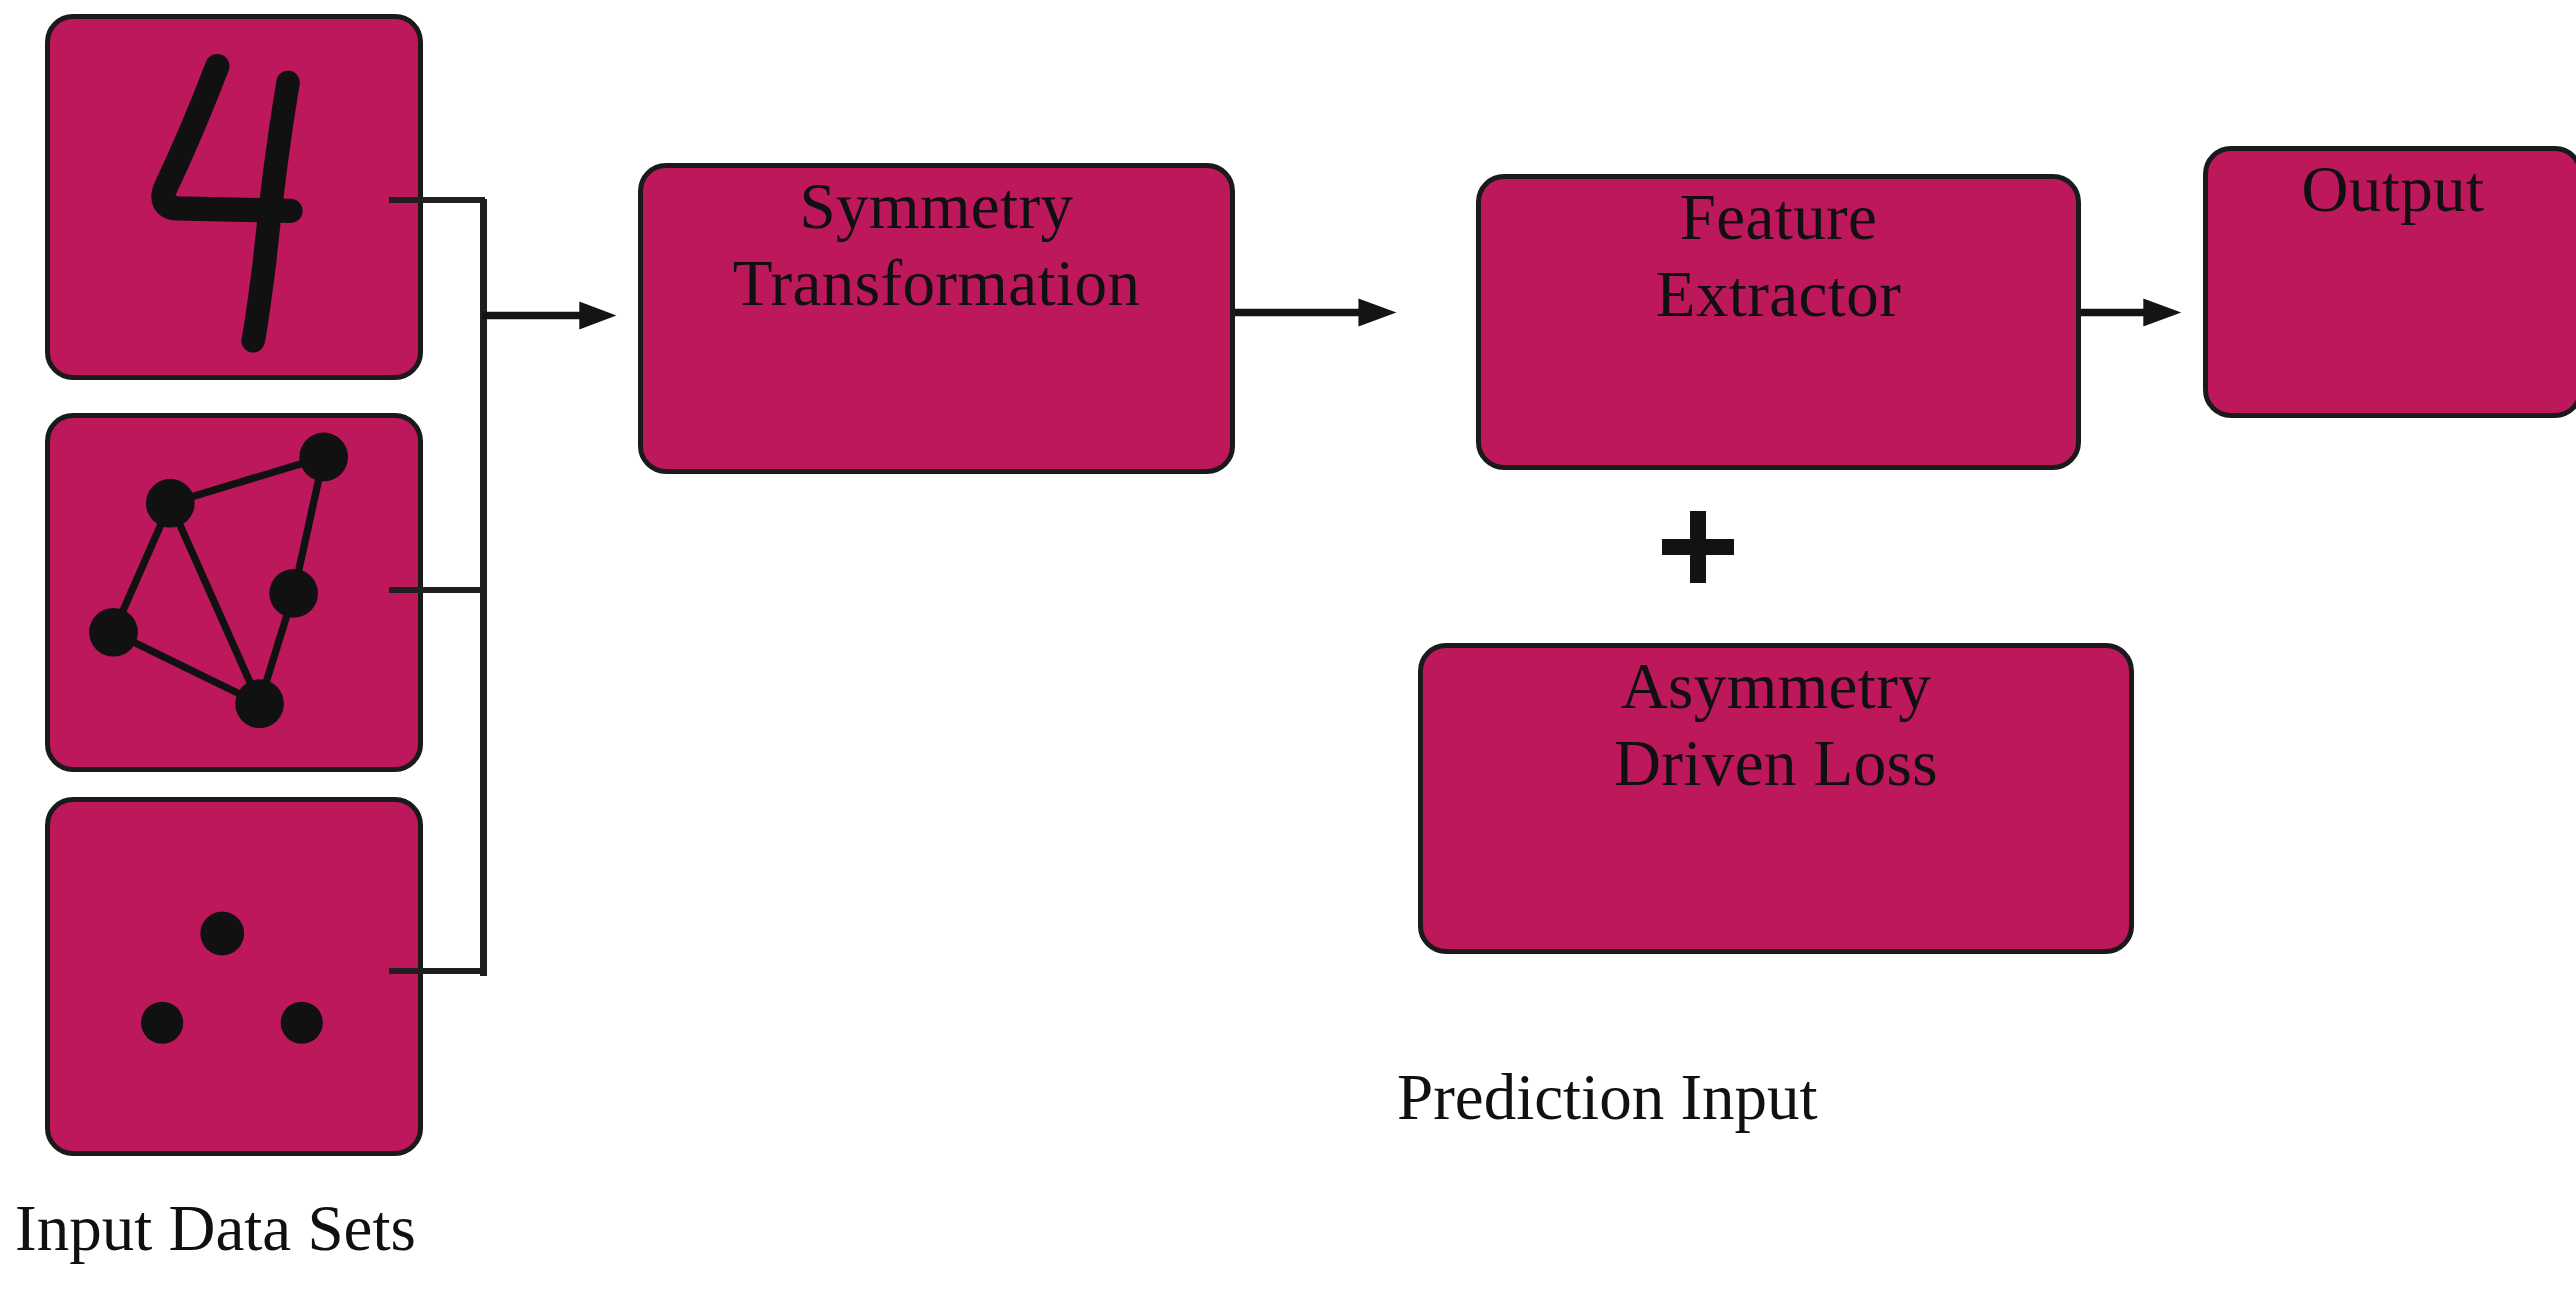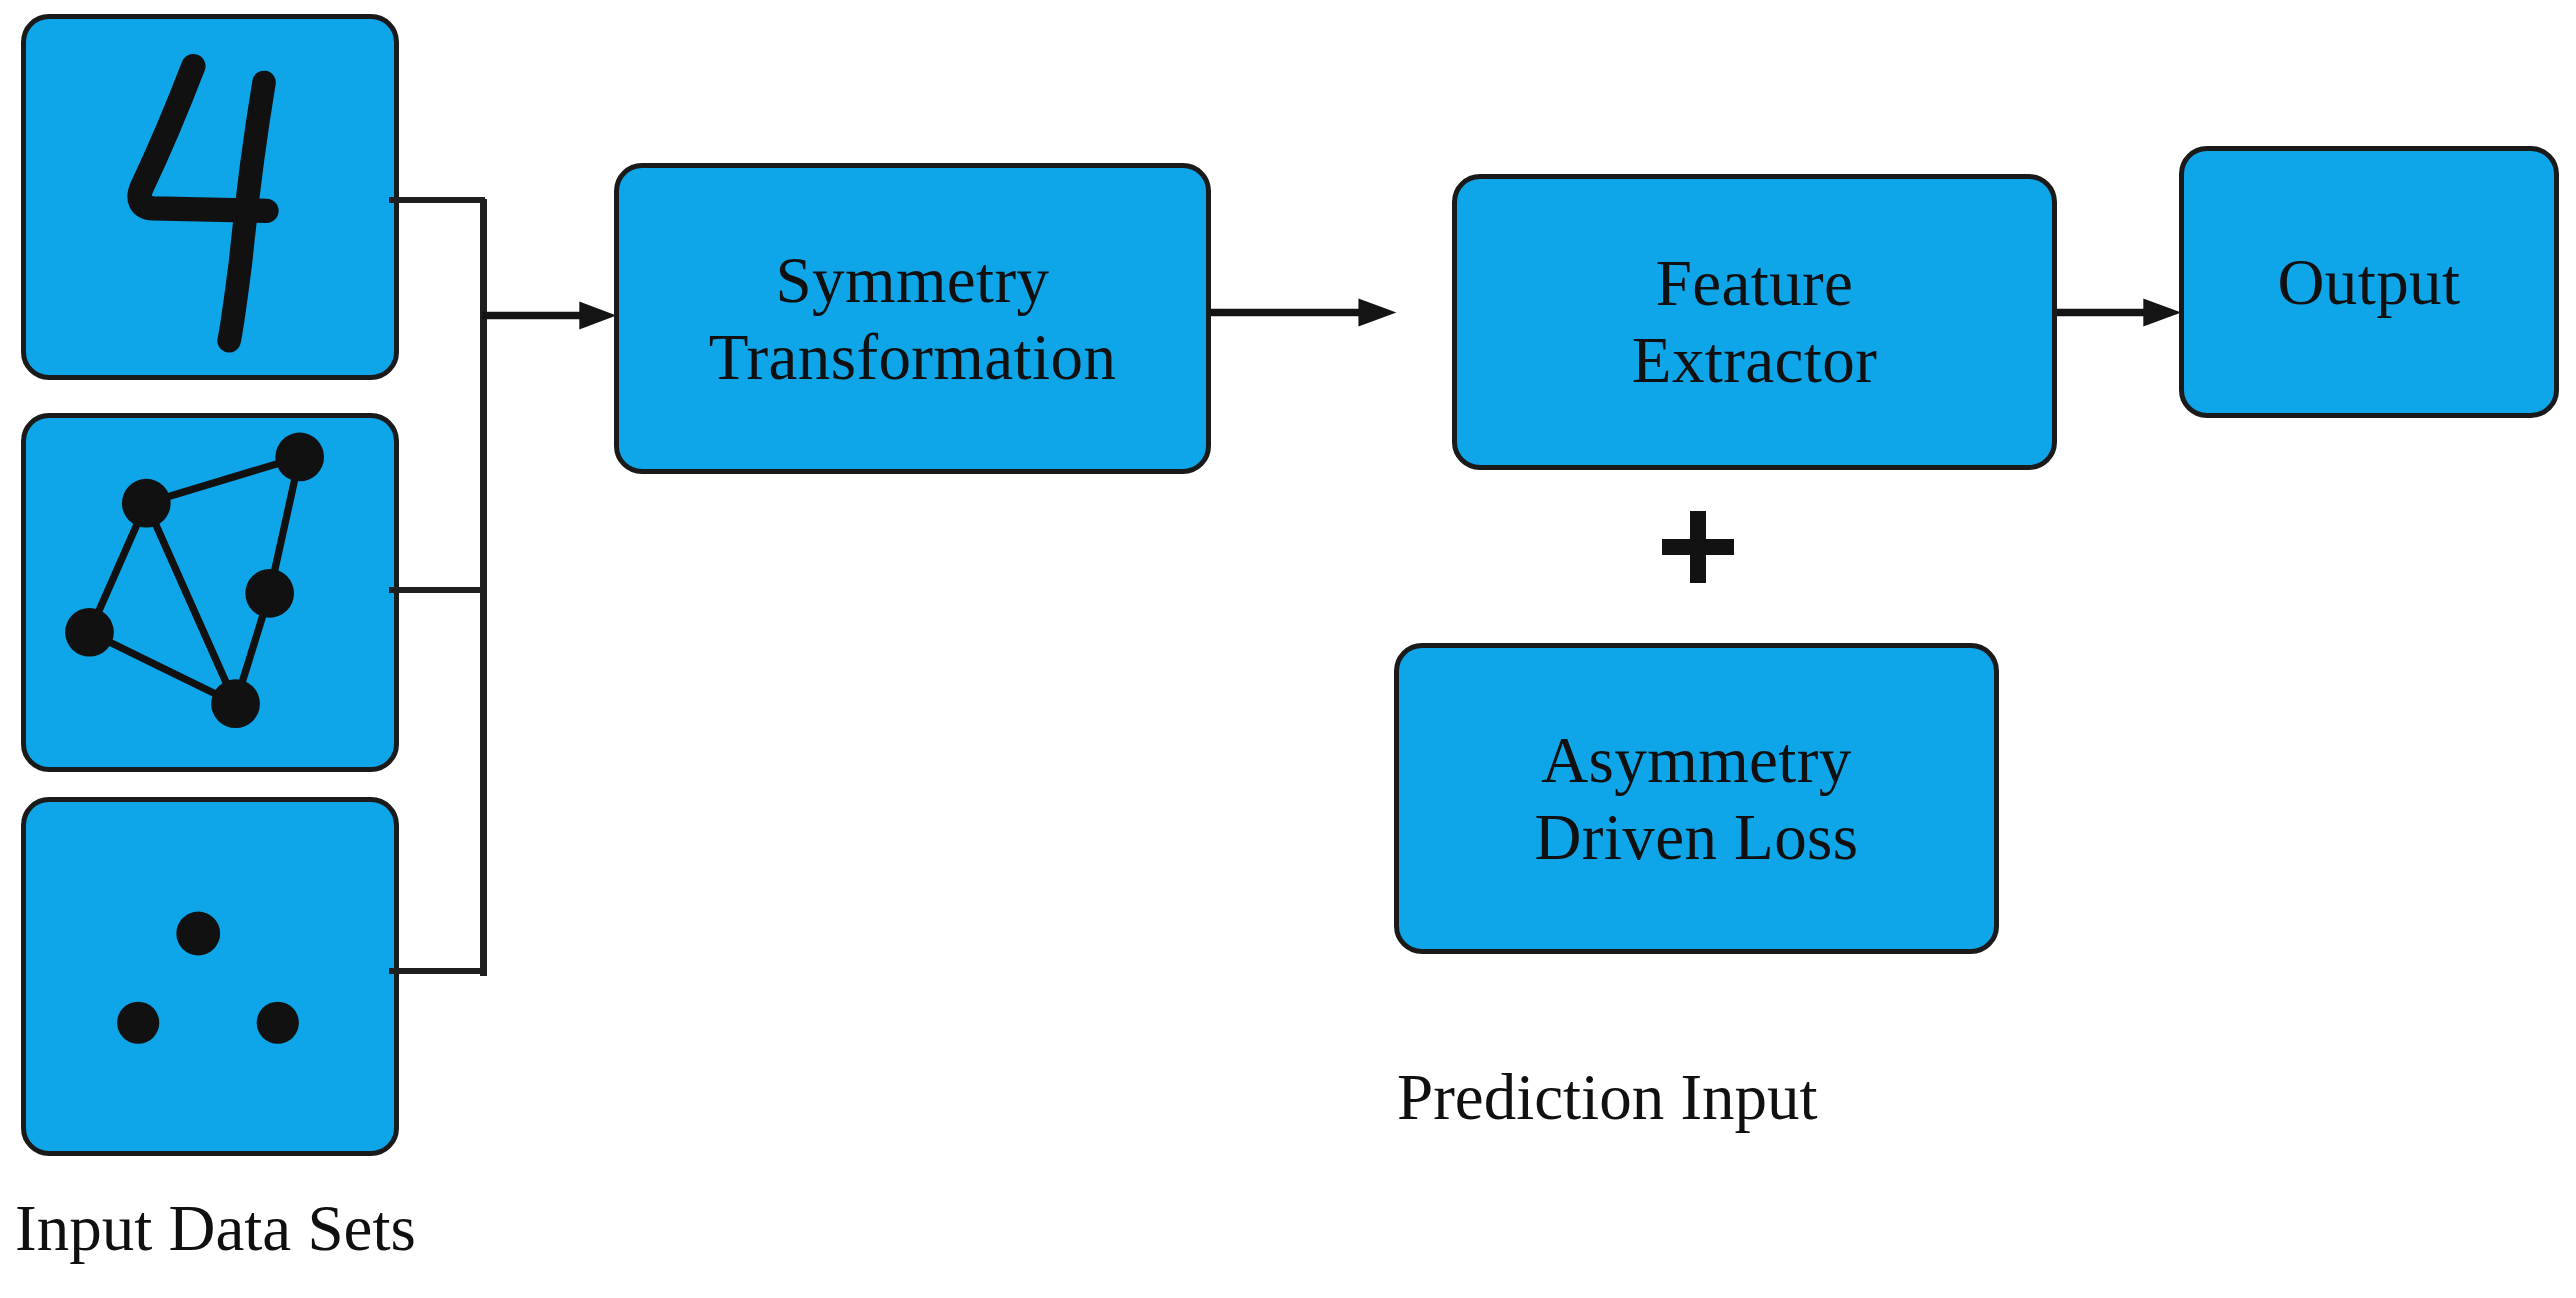--- a/index.html
+++ b/index.html
@@ -12,46 +12,47 @@
     position: relative;
     width: 2576px;
     height: 1298px;
     background: #ffffff;
     font-family: "Liberation Serif", "DejaVu Serif", serif;
     overflow: hidden;
   }
   .node {
     position: absolute;
     box-sizing: border-box;
-    background: #0ea5e9;
+    background: #be185d;
     border: 5.8px solid #1a1a1a;
     border-radius: 28px;
     display: flex;
-    align-items: center;
+    align-items: flex-start;
     justify-content: center;
     text-align: center;
     color: #101010;
     line-height: 1.18;
+    margin-left: 24px;
   }
   .node .label {
     font-size: 65px;
     letter-spacing: 0.4px;
     white-space: pre-line;
   }
   
   #in-digit  { left: 21px;  top: 14px;   width: 378px; height: 366px; }
   #in-graph  { left: 21px;  top: 413px;  width: 378px; height: 359px; }
   #in-points { left: 21px;  top: 797px;  width: 378px; height: 359px; }
   .thumb-svg { width: 100%; height: 100%; display: block; }
 
   
   #box-symmetry { left: 614px;  top: 163px; width: 597px; height: 311px; }
   #box-feature  { left: 1452px; top: 174px; width: 605px; height: 296px; }
   #box-output   { left: 2179px; top: 146px; width: 380px; height: 272px; }
-  #box-loss     { left: 1394px; top: 643px; width: 605px; height: 311px; }
+  #box-loss     { left: 1394px; top: 643px; width: 716px; height: 311px; }
 
   
   .bracket-line {
     position: absolute;
     background: #1f1f1f;
   }
   #bracket-vertical { left: 480px; top: 199px;  width: 6.7px;   height: 777px; }
   #bracket-stub-1   { left: 389px; top: 197px;  width: 96px; height: 5.8px; }
   #bracket-stub-2   { left: 389px; top: 587px;  width: 96px; height: 5.8px; }
   #bracket-stub-3   { left: 389px; top: 968px; width: 96px; height: 5.8px; }

